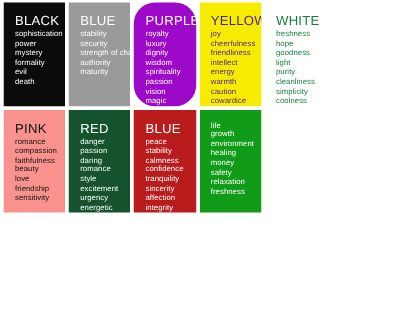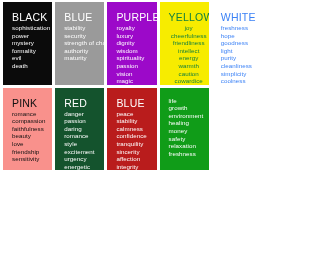--- a/index.html
+++ b/index.html
@@ -68,47 +68,47 @@
     <div class="color-cell" style="background: rgb(154, 154, 154); color: rgb(255, 255, 255);">
       <div class="cell-title">BLUE</div>
       <ul class="trait-list">
         <li>stability</li>
         <li>security</li>
         <li>strength of character</li>
         <li>authority</li>
         <li>maturity</li>
       </ul>
     </div>
-    <div class="color-cell" style="background: rgb(156, 9, 201); color: rgb(255, 255, 255);">
+    <div class="color-cell" style="background: rgb(156, 9, 201); color: rgb(255, 255, 255); border-radius: 17px;">
       <div class="cell-title">PURPLE</div>
       <ul class="trait-list">
         <li>royalty</li>
         <li>luxury</li>
         <li>dignity</li>
         <li>wisdom</li>
         <li>spirituality</li>
         <li>passion</li>
         <li>vision</li>
         <li>magic</li>
       </ul>
     </div>
-    <div class="color-cell" style="background: rgb(247, 236, 0); color: #15803d; text-align: center;">
+    <div class="color-cell" style="background: rgb(247, 236, 0); color: #4c1d95;">
       <div class="cell-title">YELLOW</div>
       <ul class="trait-list">
         <li>joy</li>
         <li>cheerfulness</li>
         <li>friendliness</li>
         <li>intellect</li>
         <li>energy</li>
         <li>warmth</li>
         <li>caution</li>
         <li>cowardice</li>
       </ul>
     </div>
-    <div class="color-cell" style="background: rgb(255, 255, 255); color: #3b82f6;">
+    <div class="color-cell" style="background: rgb(255, 255, 255); color: #15803d;">
       <div class="cell-title">WHITE</div>
       <ul class="trait-list">
         <li>freshness</li>
         <li>hope</li>
         <li>goodness</li>
         <li>light</li>
         <li>purity</li>
         <li>cleanliness</li>
         <li>simplicity</li>
         <li>coolness</li>

